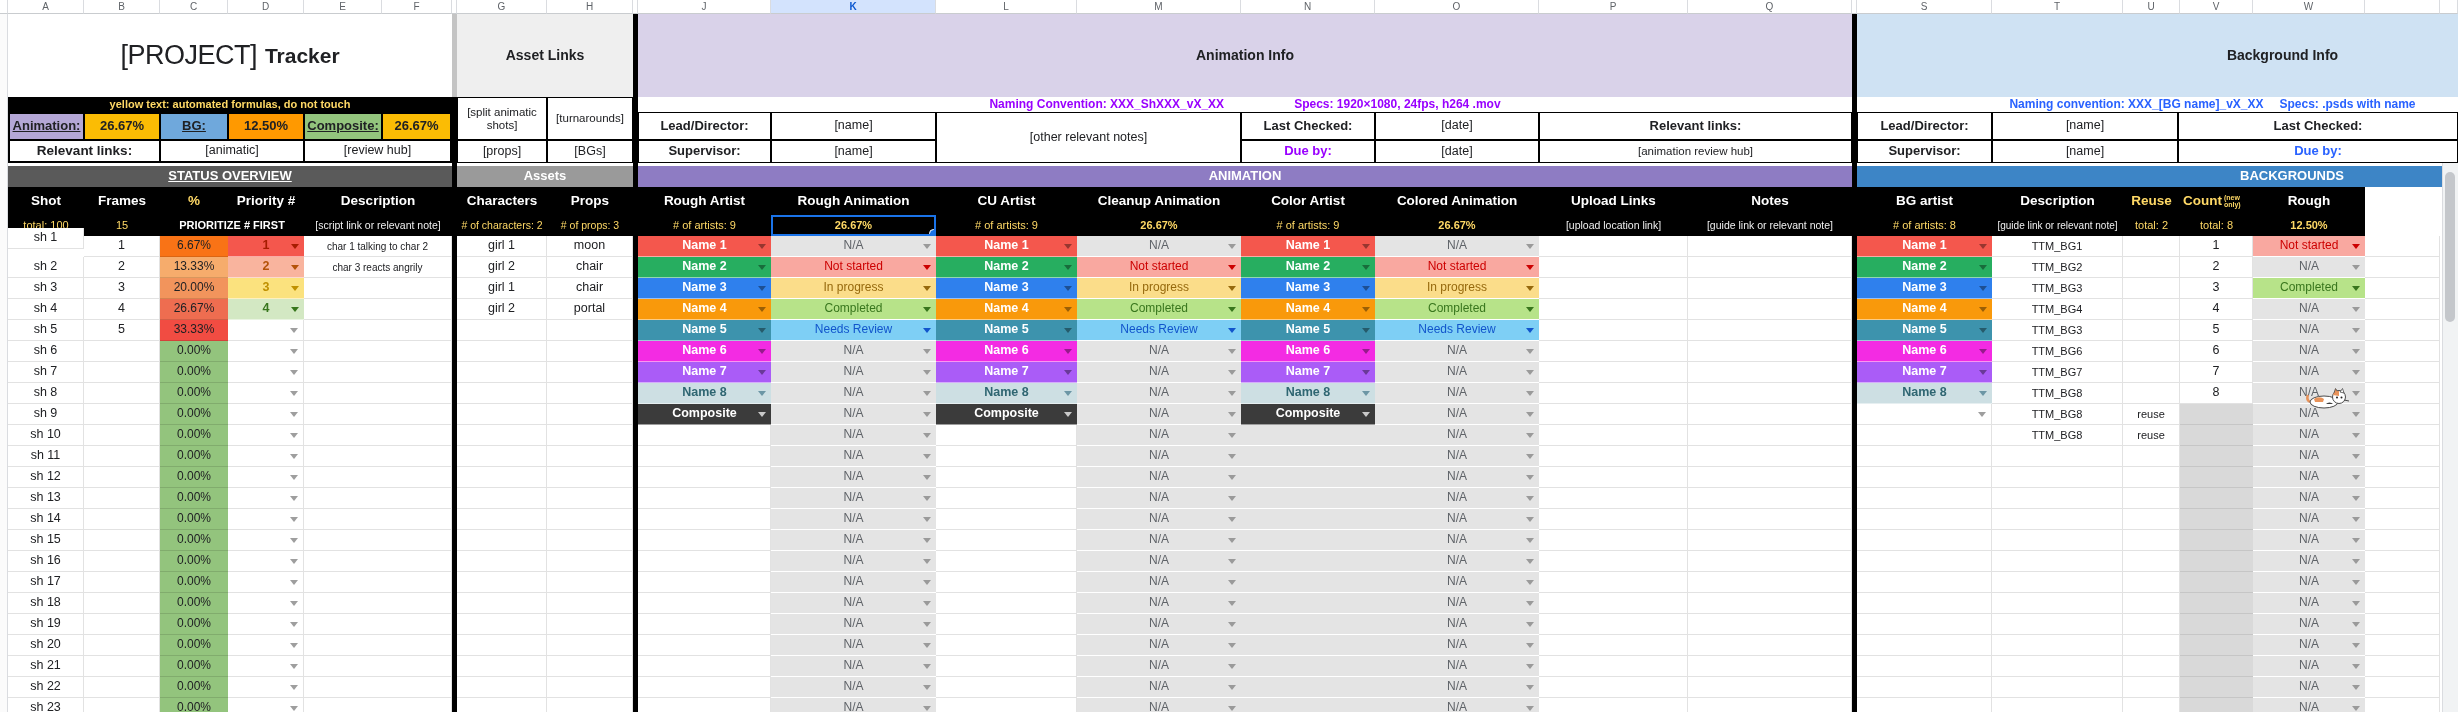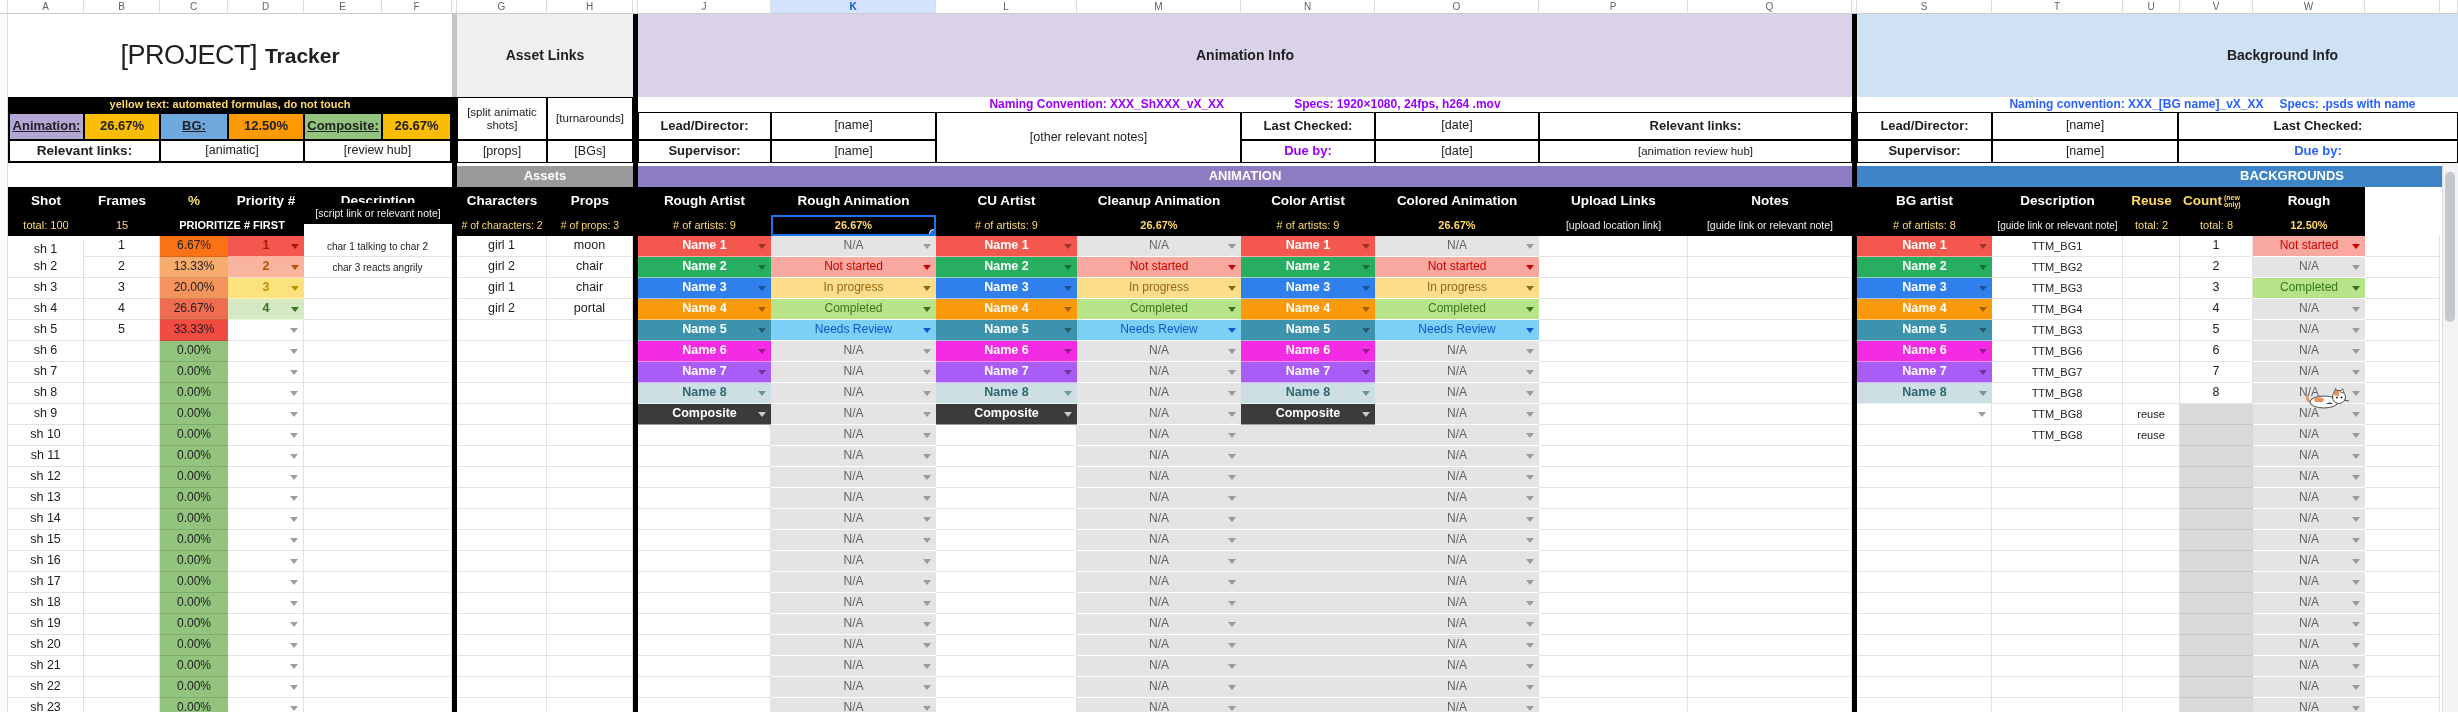--- a/index.html
+++ b/index.html
@@ -35,20 +35,21 @@
   <div class="c bd" style="left: 84px; top: 112px; width: 76px; height: 28px; font-weight: bold; font-size: 13px; border-width: 2px 1px 1px; background: rgb(251, 188, 4);">26.67%</div>
   <div class="c bd sumL" style="left: 160px; top: 112px; width: 68px; height: 28px; font-weight: bold; font-size: 13px; text-decoration: underline; border-width: 2px 1px 1px; background: rgb(111, 168, 220);">BG:</div>
   <div class="c bd" style="left: 228px; top: 112px; width: 76px; height: 28px; font-weight: bold; font-size: 13px; border-width: 2px 1px 1px; background: rgb(255, 153, 0);">12.50%</div>
   <div class="c bd sumL" style="left: 304px; top: 112px; width: 78px; height: 28px; font-weight: bold; font-size: 13px; text-decoration: underline; border-width: 2px 1px 1px; background: rgb(147, 196, 125);">Composite:</div>
   <div class="c bd" style="left: 382px; top: 112px; width: 70px; height: 28px; font-weight: bold; font-size: 13px; border-width: 2px 2px 1px 1px; background: rgb(251, 188, 4);">26.67%</div>
 
   <div class="c bd" style="left:8px;top:140px;width:152px;height:23px;font-weight:bold;font-size:13.5px;border-width:1px 1px 2px 2px;">Relevant links:</div>
   <div class="c bd" style="left:160px;top:140px;width:144px;height:23px;border-width:1px 1px 2px 1px;">[animatic]</div>
   <div class="c bd" style="left:304px;top:140px;width:148px;height:23px;border-width:1px 2px 2px 1px;">[review hub]</div>
 
+  <div class="c barText" style="left:8px;top:166px;width:444px;height:21px;background:#5A5A5A;text-decoration:underline;">STATUS OVERVIEW</div>
 
   <div class="c" style="left:457px;top:14px;width:176px;height:83px;background:#EFEFEF;font-weight:bold;font-size:14px;">Asset Links</div>
   <div class="c bd wrap" style="left:457px;top:97px;width:90px;height:43px;font-size:11.5px;padding:0 3px;">[split animatic shots]</div>
   <div class="c bd wrap" style="left:547px;top:97px;width:86px;height:43px;font-size:11.5px;padding:0 3px;">[turnarounds]</div>
   <div class="c bd" style="left:457px;top:140px;width:90px;height:23px;font-size:12.5px;">[props]</div>
   <div class="c bd" style="left:547px;top:140px;width:86px;height:23px;font-size:12.5px;">[BGs]</div>
   <div class="c barText" style="left:457px;top:166px;width:176px;height:21px;background:#9A9A9A;">Assets</div>
 
   <div class="c" style="left:638px;top:14px;width:1214px;height:83px;background:#D9D2E9;font-weight:bold;font-size:14px;">Animation Info</div>
   <div class="c" style="left:638px;top:97px;width:1214px;height:15px;gap:70px;">
@@ -131,22 +132,22 @@
     <div class="c letters" style="left:2365px;top:0px;width:75px;height:14px;"></div>
     <div class="c letters" style="left:2440px;top:0px;width:18px;height:14px;"></div>
     <div class="c" style="left:8px;top:187px;width:76px;height:28px;background:#000;color:#fff;font-weight:bold;font-size:13.5px;">Shot</div>
     <div class="c" style="left:84px;top:187px;width:76px;height:28px;background:#000;color:#fff;font-weight:bold;font-size:13.5px;">Frames</div>
     <div class="c" style="left: 160px; top: 187px; width: 68px; height: 28px; background: rgb(0, 0, 0); color: rgb(255, 217, 102); font-weight: bold; font-size: 13.5px;">%</div>
     <div class="c" style="left:228px;top:187px;width:76px;height:28px;background:#000;color:#fff;font-weight:bold;font-size:13.5px;">Priority #</div>
     <div class="c" style="left:304px;top:187px;width:148px;height:28px;background:#000;color:#fff;font-weight:bold;font-size:13.5px;">Description</div>
     <div class="c" style="left:8px;top:215px;width:76px;height:21px;background:#000;color:#FFD966;font-size:11px;">total: 100</div>
     <div class="c" style="left:84px;top:215px;width:76px;height:21px;background:#000;color:#FFD966;font-size:11px;">15</div>
     <div class="c" style="left:160px;top:215px;width:144px;height:21px;background:#000;color:#fff;font-weight:bold;font-size:11px;">PRIORITIZE # FIRST</div>
-    <div class="c" style="left:304px;top:203px;width:148px;height:21px;background:#000;color:#EFEFEF;font-size:10.5px;">[script link or relevant note]</div>
-    <div class="c grid" style="left:8px;top:240px;width:76px;height:21px;">sh 1</div>
+    <div class="c" style="left:304px;top:215px;width:148px;height:21px;background:#000;color:#EFEFEF;font-size:10.5px;">[script link or relevant note]</div>
+    <div class="c grid" style="left:8px;top:228px;width:76px;height:21px;">sh 1</div>
     <div class="c grid" style="left:84px;top:236px;width:76px;height:21px;">1</div>
     <div class="c" style="left:160px;top:236px;width:68px;height:21px;background:#f97316;border-bottom:1px solid rgba(0,0,0,.12);font-size:12px;">6.67%</div>
     <div class="c" style="left: 228px; top: 236px; width: 76px; height: 21px; background: rgb(244, 87, 77); color: rgb(166, 28, 0); font-weight: bold; border-bottom: 1px solid rgba(255, 255, 255, 0.5); position: absolute;">1<span class="dd" style="border-top-color: rgb(166, 28, 0);"></span></div>
     <div class="c grid" style="left:304px;top:236px;width:148px;height:21px;font-size:10px;">char 1 talking to char 2</div>
     <div class="c grid" style="left:8px;top:257px;width:76px;height:21px;">sh 2</div>
     <div class="c grid" style="left:84px;top:257px;width:76px;height:21px;">2</div>
     <div class="c" style="left:160px;top:257px;width:68px;height:21px;background:#F6AC6C;border-bottom:1px solid rgba(0,0,0,.12);font-size:12px;">13.33%</div>
     <div class="c" style="left: 228px; top: 257px; width: 76px; height: 21px; background: rgb(249, 180, 158); color: rgb(180, 83, 9); font-weight: bold; border-bottom: 1px solid rgba(255, 255, 255, 0.5); position: absolute;">2<span class="dd" style="border-top-color: rgb(180, 83, 9);"></span></div>
     <div class="c grid" style="left:304px;top:257px;width:148px;height:21px;font-size:10px;">char 3 reacts angrily</div>
     <div class="c grid" style="left:8px;top:278px;width:76px;height:21px;">sh 3</div>

